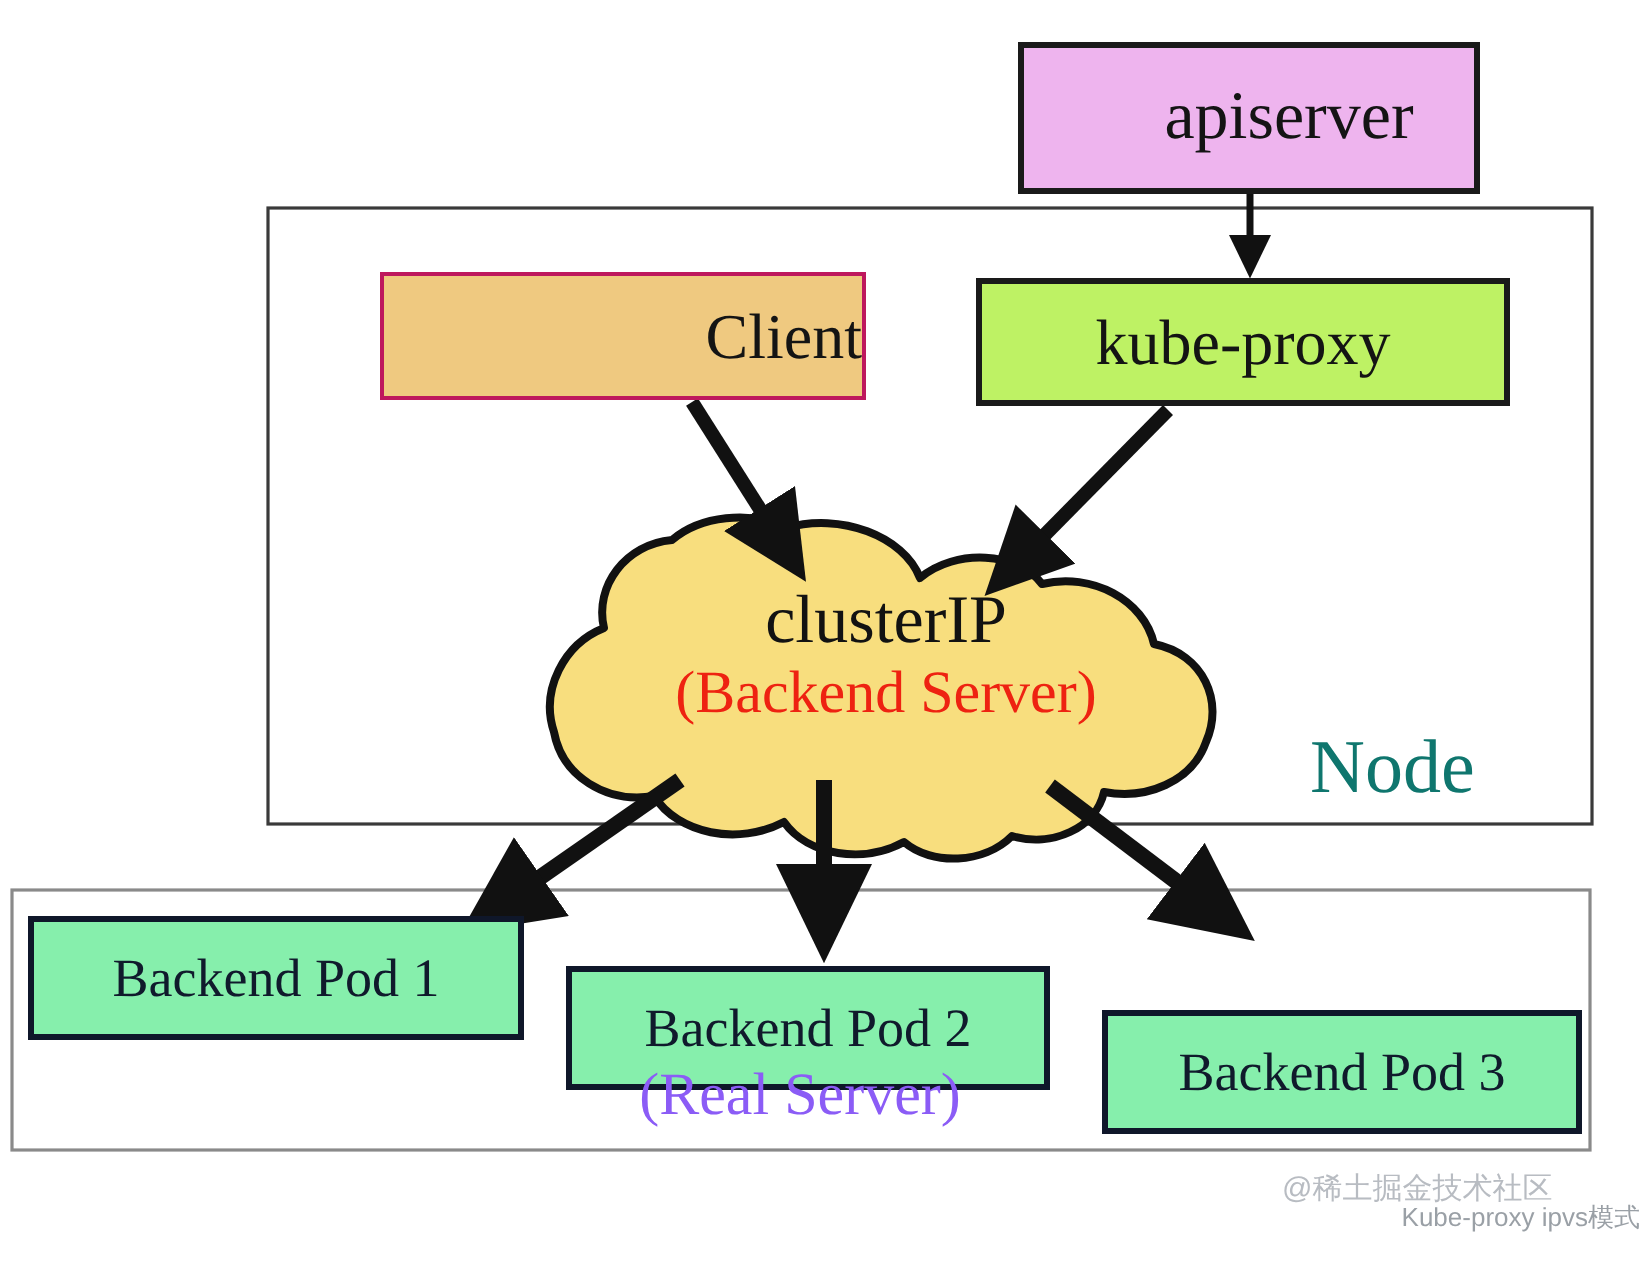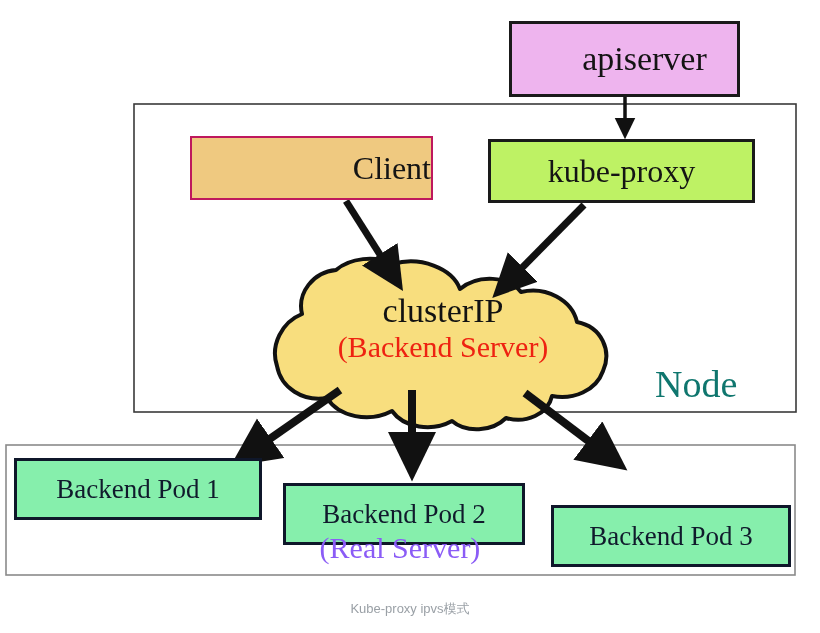--- a/index.html
+++ b/index.html
@@ -135,21 +135,21 @@
     text-align: center;
     font-size: 30px;
     color: #8b5cf6;
   }
   
   .caption {
     position: absolute;
     left: 0;
     top: 600px;
     width: 820px;
-    text-align: center;
+    text-align: right;
     font-family: "Liberation Sans", sans-serif;
     font-size: 13px;
     color: #9aa0a6;
   }
   .watermark {
     position: absolute;
     left: 641px;
     top: 585px;
     font-family: "Liberation Sans", sans-serif;
     font-size: 15px;
@@ -227,14 +227,15 @@
     <span>Backend Pod 2</span>
   </div>
   <div class="pod pod-3">
     <span>Backend Pod 3</span>
   </div>
 
   <div class="real-server">(Real Server)</div>
 
   <div class="caption">Kube-proxy ipvs模式</div>
 
+  <div class="watermark">@稀土掘金技术社区</div>
 
 </div>
 
 </body></html>

